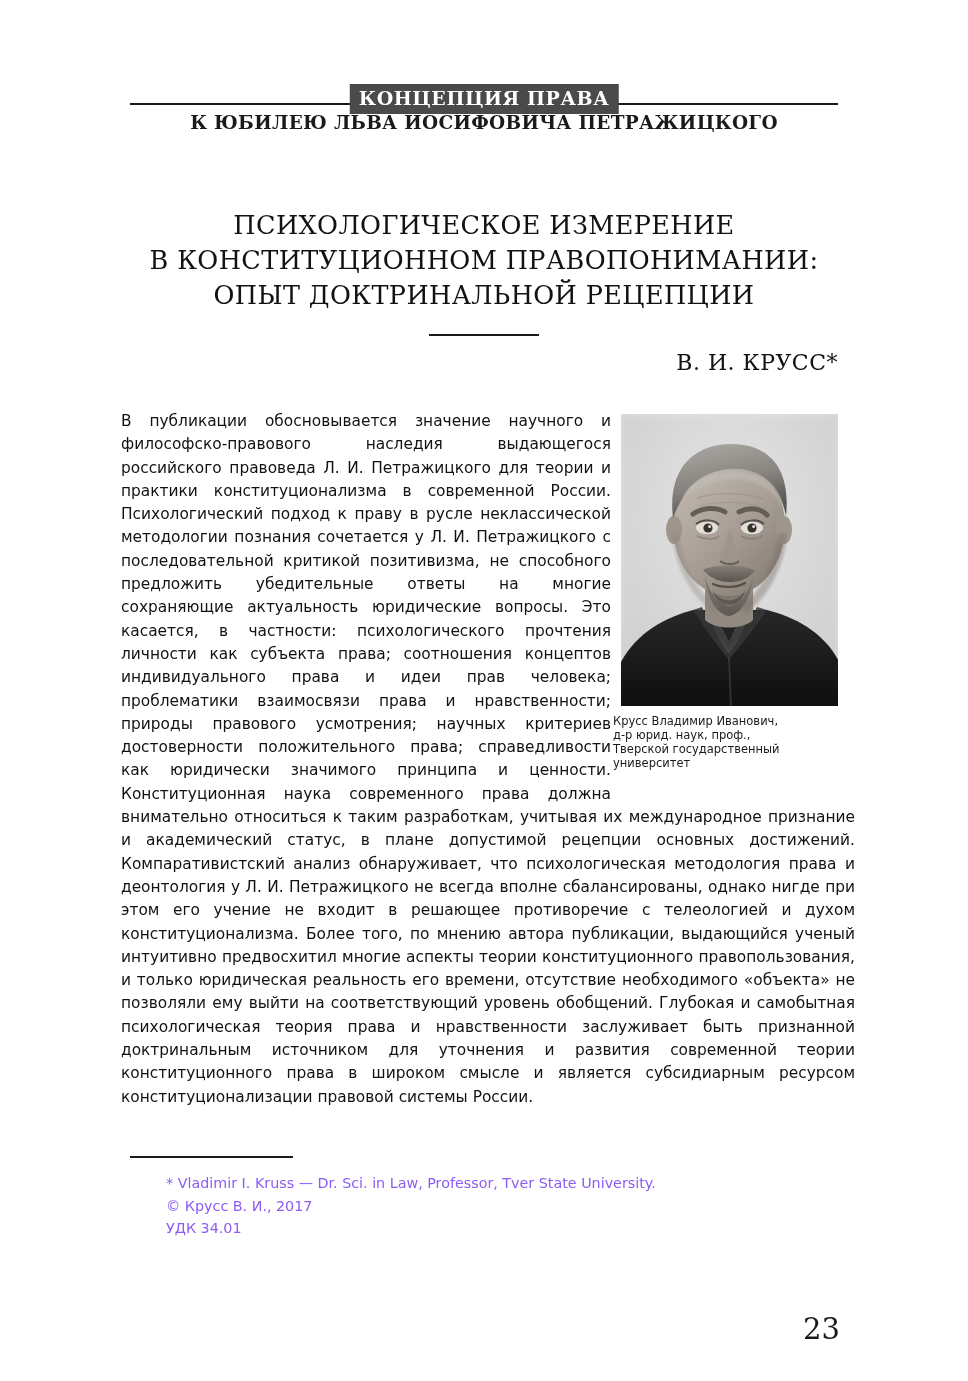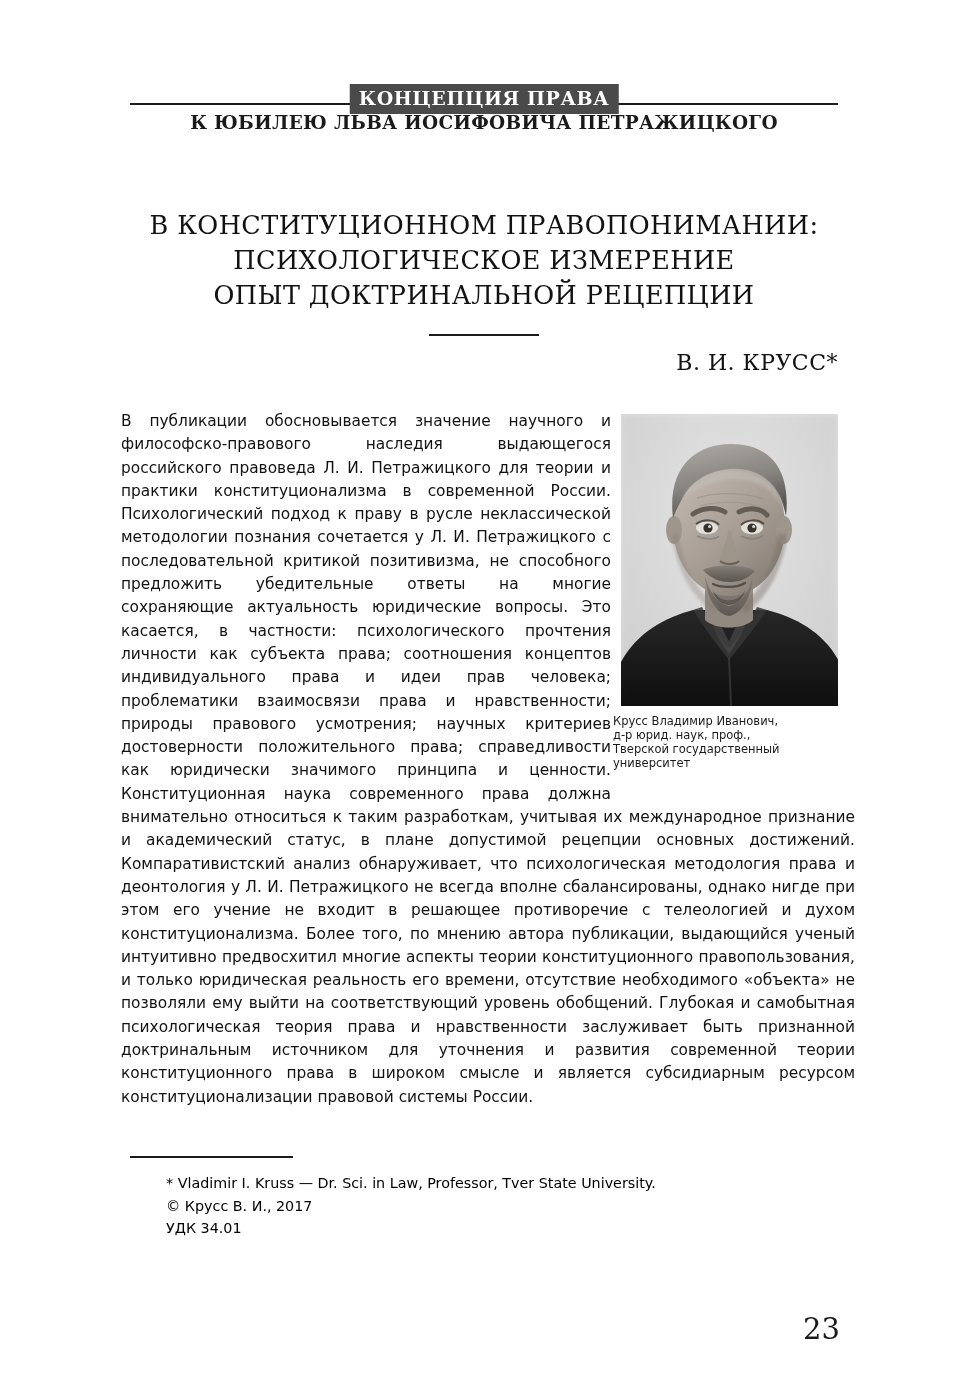--- a/index.html
+++ b/index.html
@@ -181,21 +181,21 @@
     height: 2px;
     background: #1a1a1a;
   }
   .footnote {
     position: absolute;
     left: 166px;
     top: 1172px;
     width: 690px;
     font-size: 14.3px;
     line-height: 22.5px;
-    color: #000000;
+    color: #8b5cf6;
   }
 
   
   .folio {
     position: absolute;
     right: 128px;
     top: 1277px;
     font-family: "DejaVu Serif", serif;
     font-size: 29px;
     color: #1a1a1a;
@@ -210,22 +210,22 @@
   <div class="runhead">
     <div class="runhead-rules">
       <div class="rule-left"></div>
       <div class="rule-right"></div>
     </div>
     <div class="runhead-badge">КОНЦЕПЦИЯ ПРАВА</div>
     <div class="runhead-sub">К ЮБИЛЕЮ ЛЬВА ИОСИФОВИЧА ПЕТРАЖИЦКОГО</div>
   </div>
 
   <div class="title-block">
+    <div class="title-line">ПСИХОЛОГИЧЕСКОЕ ИЗМЕРЕНИЕ</div>
     <div class="title-line">В КОНСТИТУЦИОННОМ ПРАВОПОНИМАНИИ:</div>
-    <div class="title-line">ПСИХОЛОГИЧЕСКОЕ ИЗМЕРЕНИЕ</div>
     <div class="title-line">ОПЫТ ДОКТРИНАЛЬНОЙ РЕЦЕПЦИИ</div>
   </div>
   <div class="byline-rule"></div>
   <div class="byline">В. И. КРУСС*</div>
 
   <div class="photo-wrap">
     <div class="photo">
       <svg viewBox="0 0 217 292" preserveAspectRatio="none" aria-hidden="true">
         <defs>
           <radialGradient id="bgg" cx="50%" cy="35%" r="78%">

